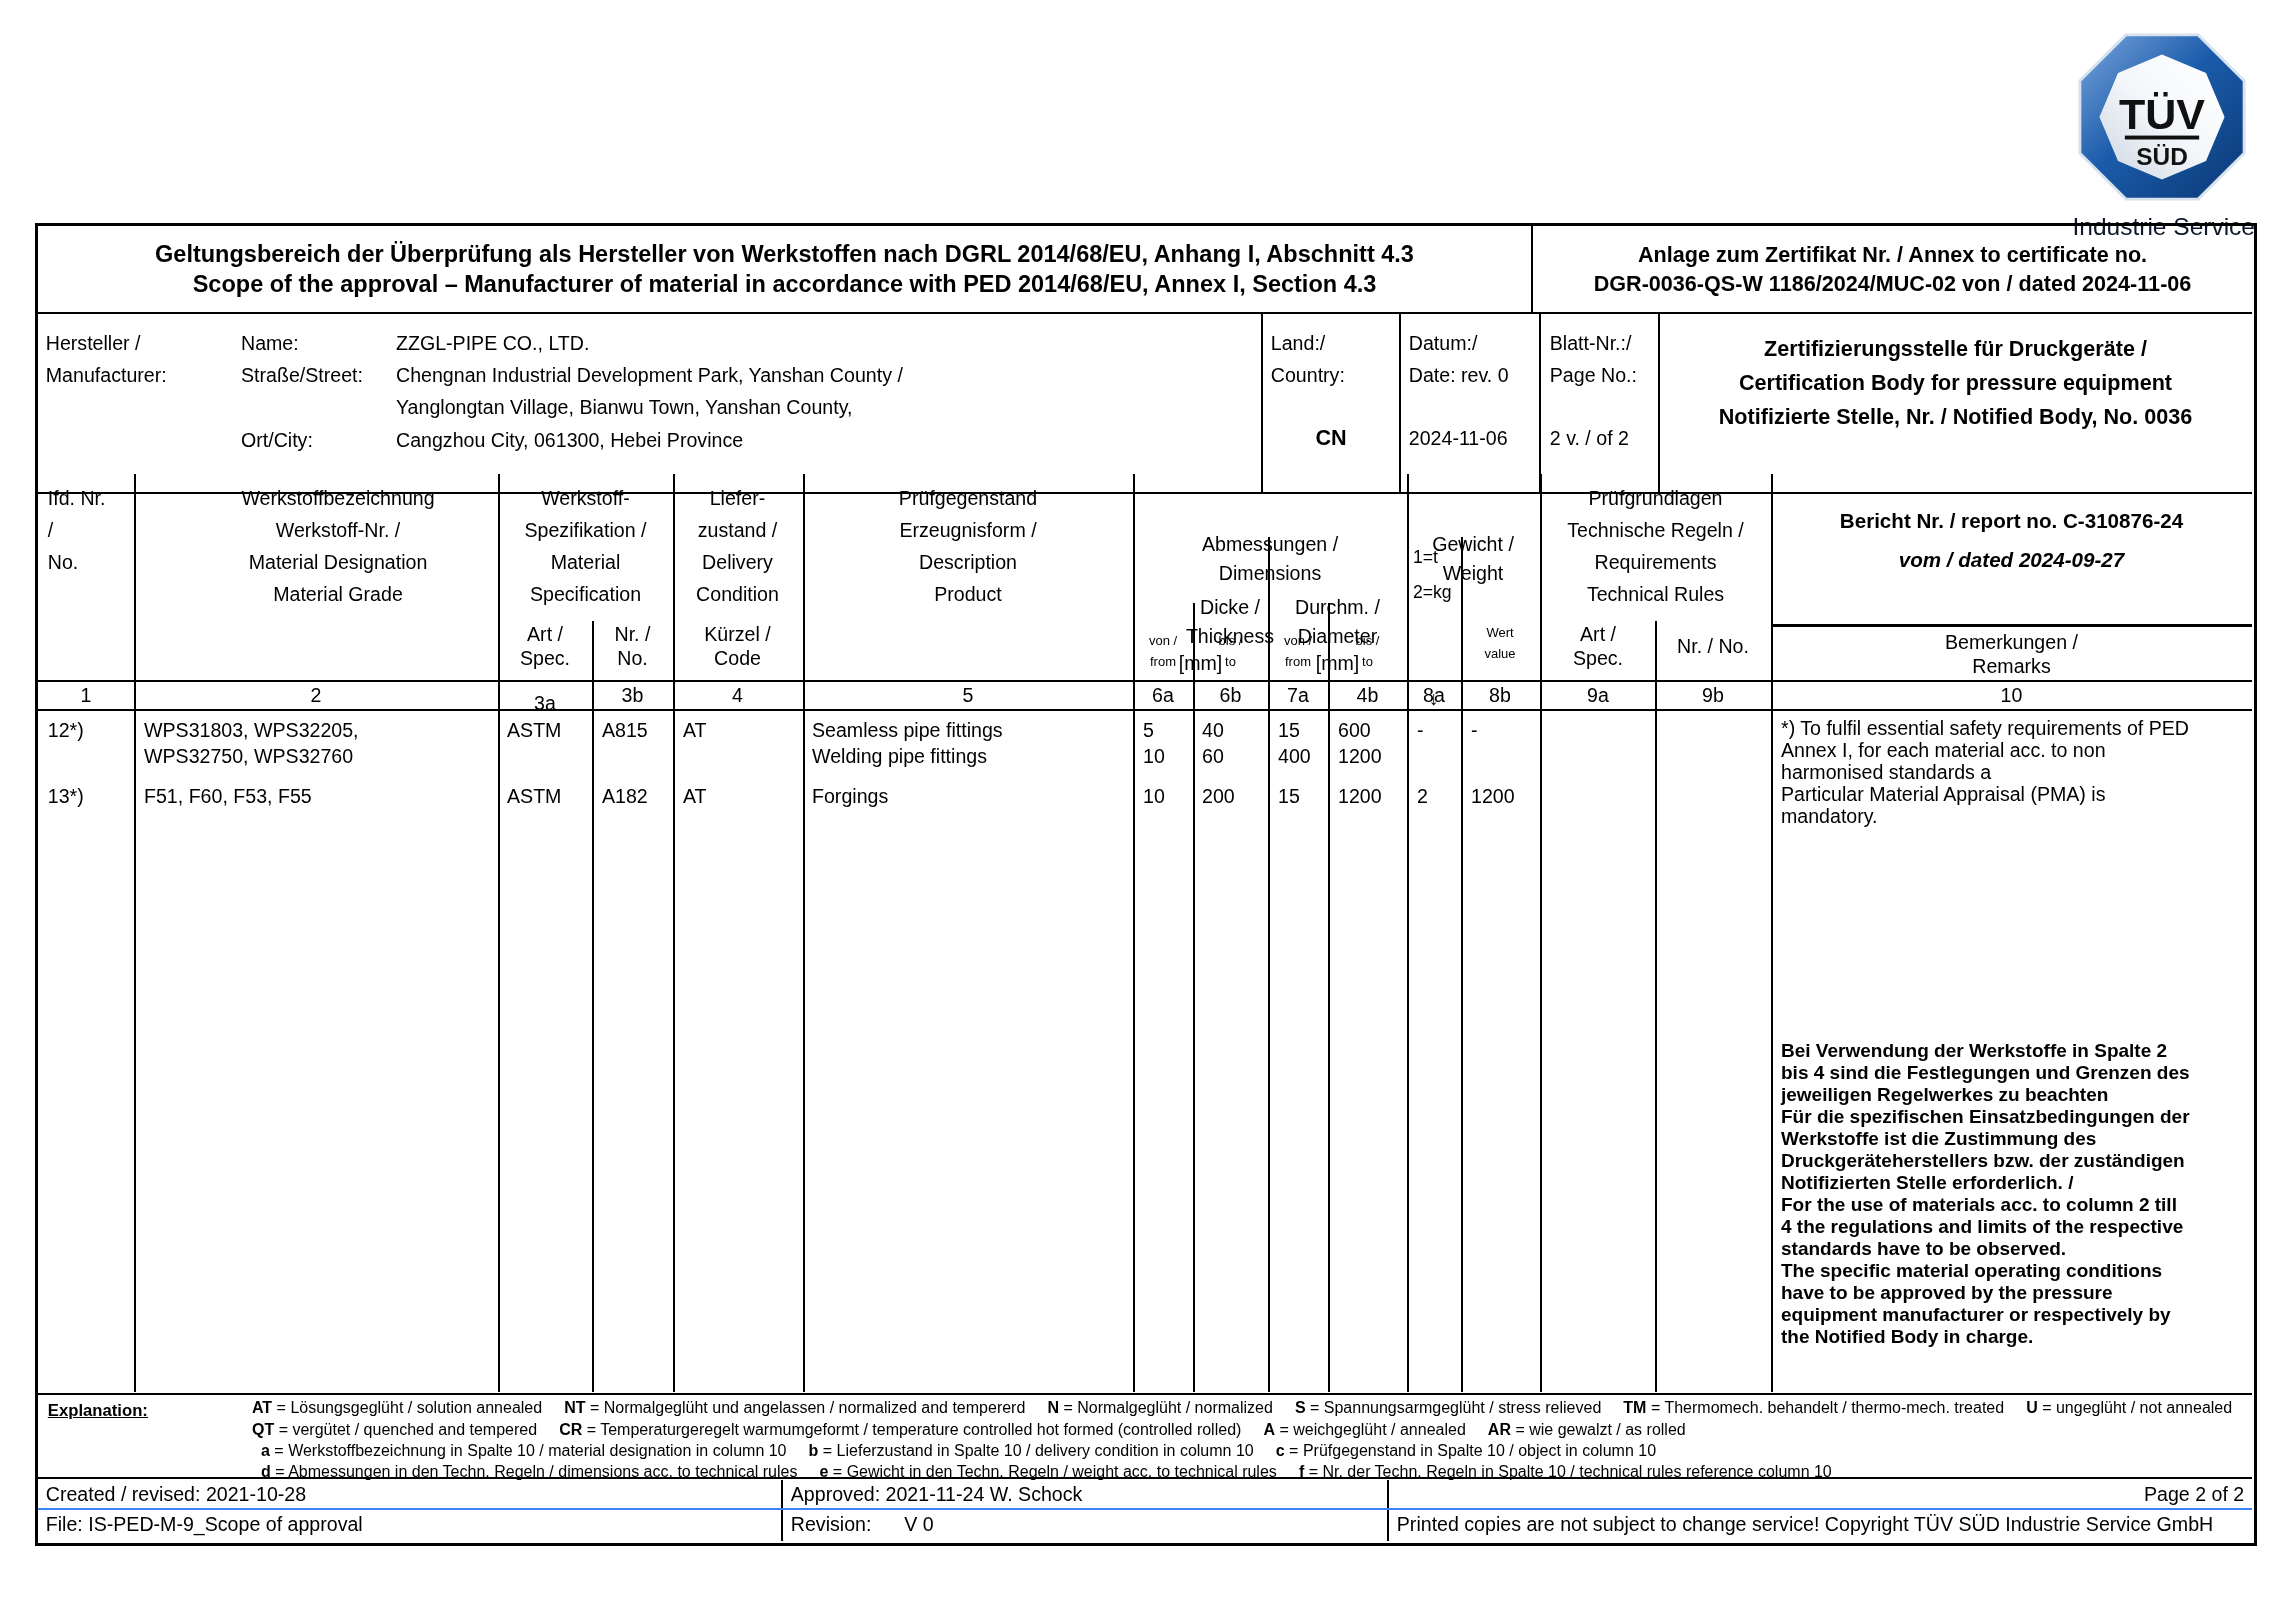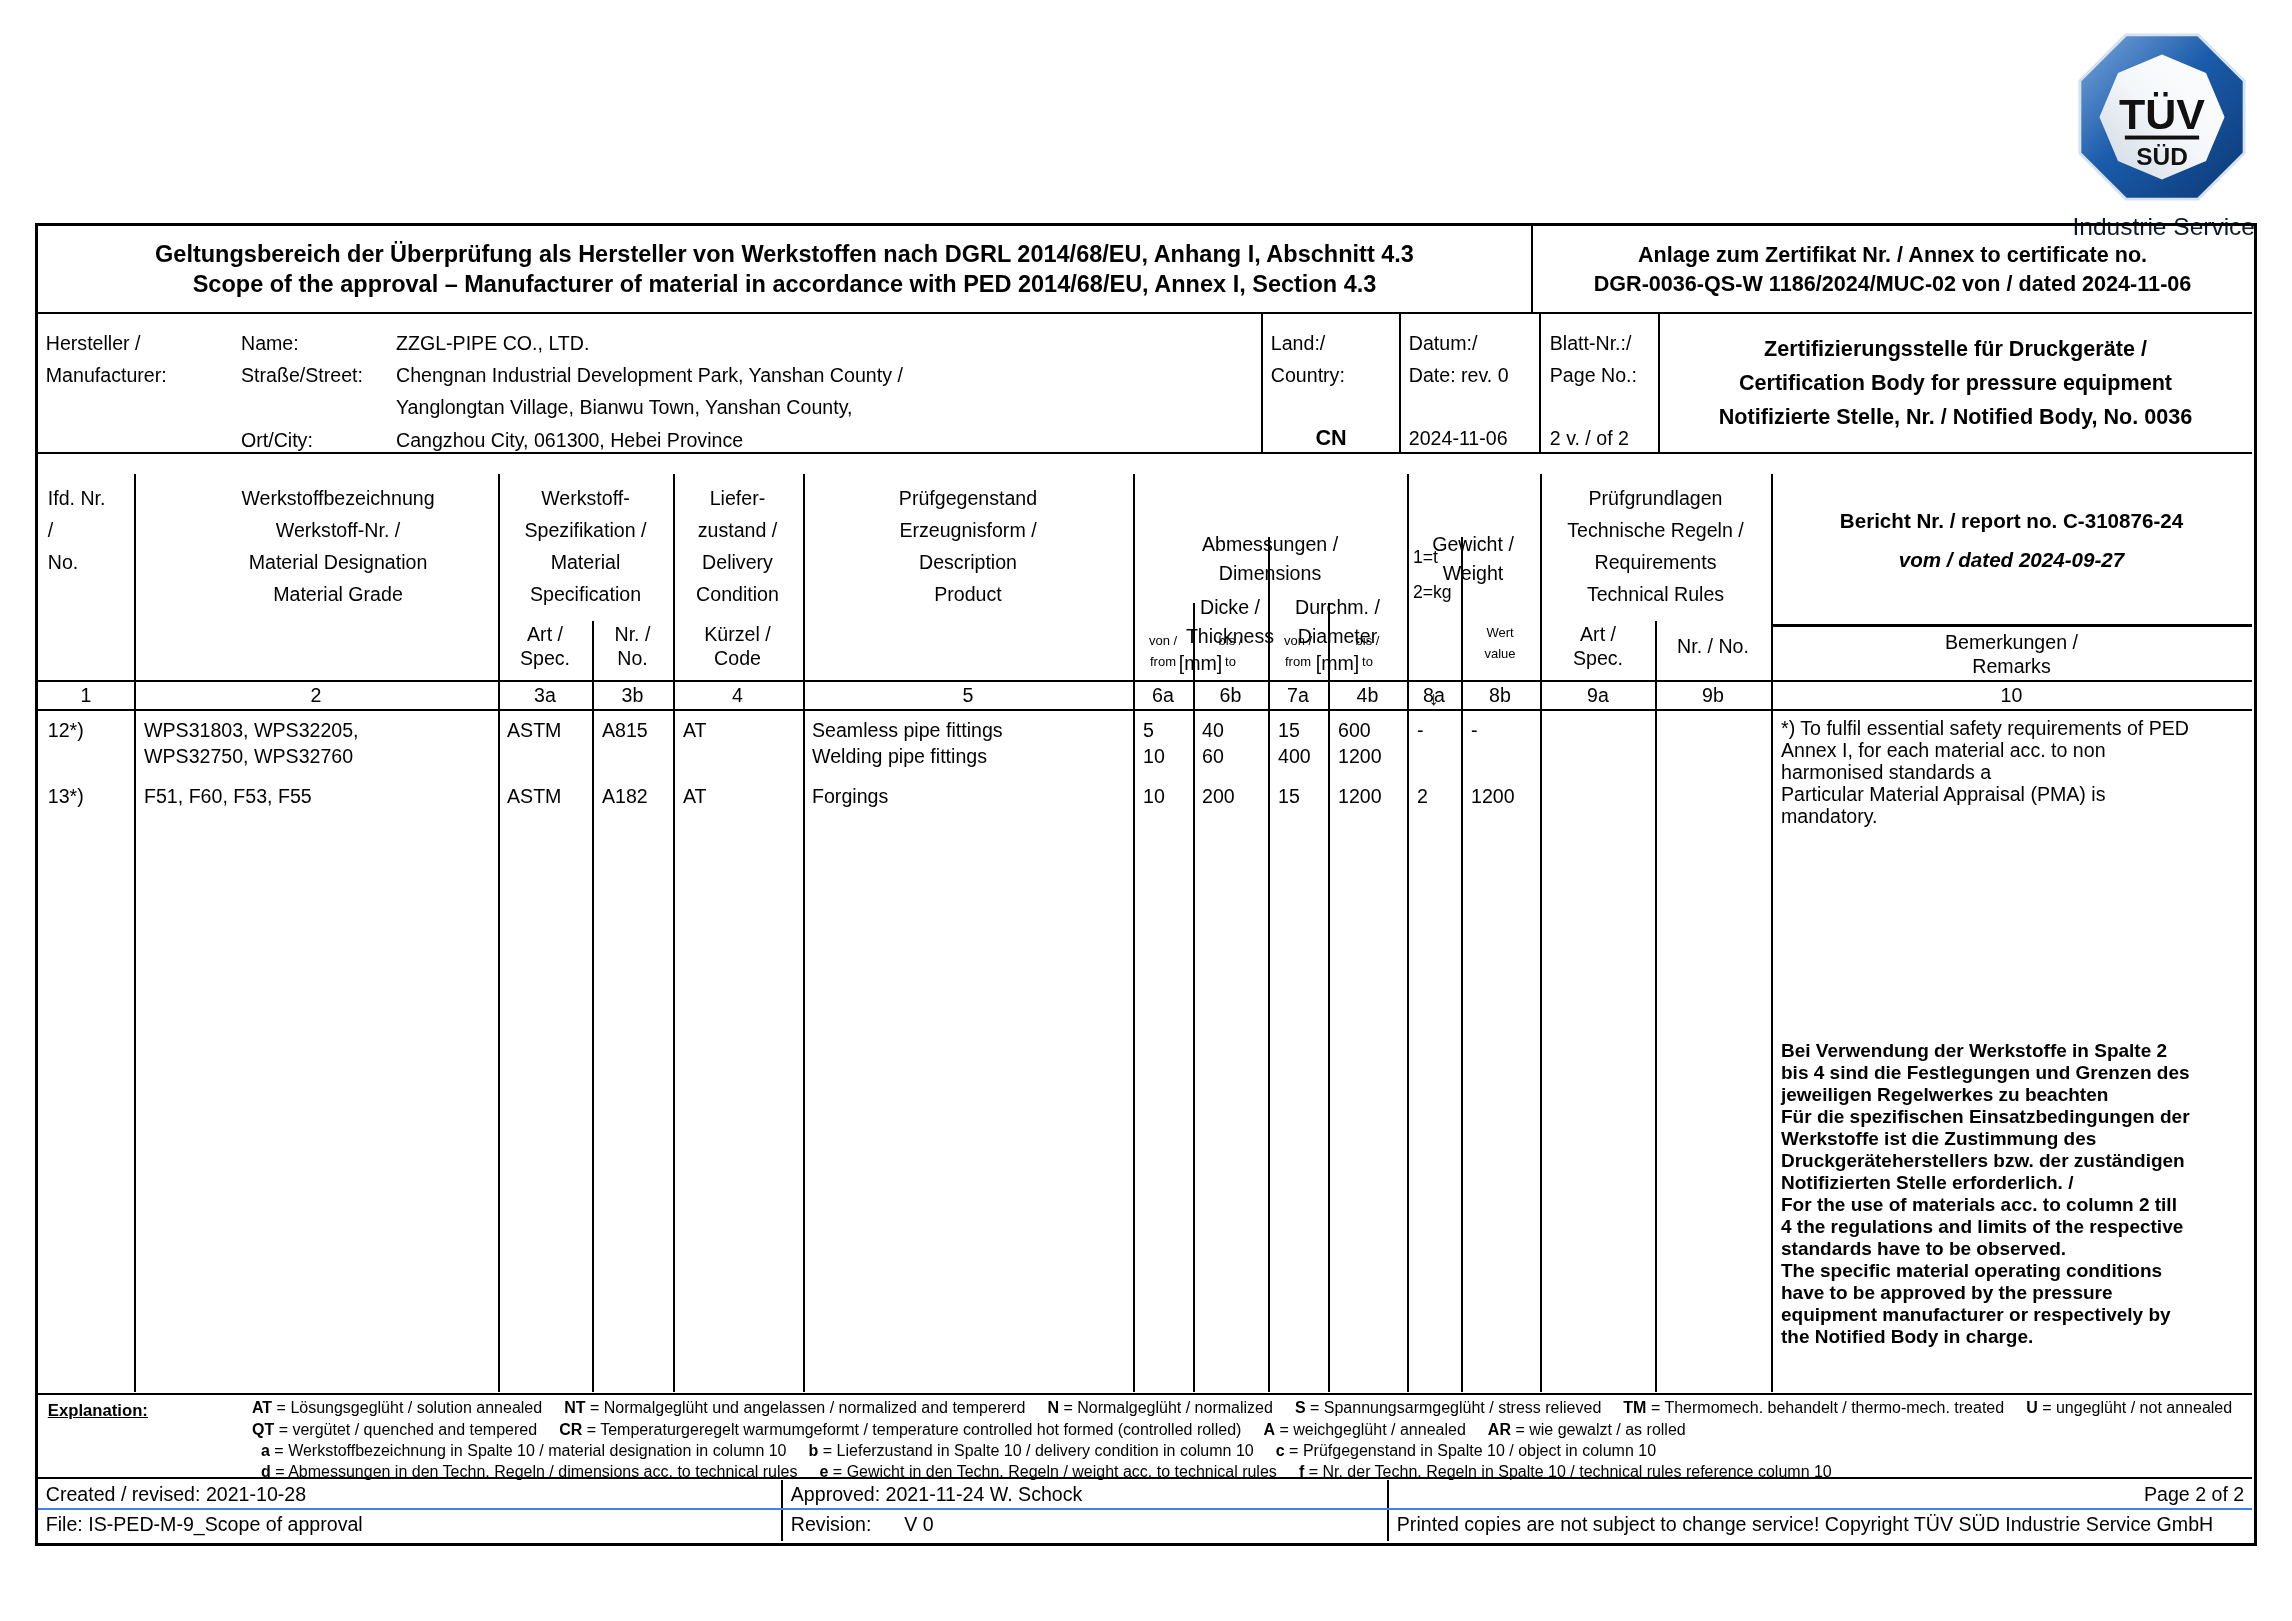--- a/index.html
+++ b/index.html
@@ -14,21 +14,21 @@
   .pre{white-space:pre-line;}
   .ctr{text-align:center;}
   .b{font-weight:bold;}
   
   .sec-header{top:0;height:88px;border-bottom:2px solid #000;display:flex;}
   .hdr-title{width:1493px;border-right:2px solid #000;display:flex;flex-direction:column;
              justify-content:center;align-items:center;font-size:23.5px;font-weight:bold;line-height:30px;}
   .hdr-annex{flex:1;display:flex;flex-direction:column;justify-content:center;align-items:center;
              font-size:21.6px;font-weight:bold;line-height:29px;}
   
-  .sec-mfr{top:88px;height:140px;border-bottom:2.9px solid #000;font-size:19.6px;}
+  .sec-mfr{top:88px;height:180px;border-bottom:2.9px solid #000;font-size:19.6px;}
   .mfr-cell{position:absolute;top:0;bottom:0;border-right:2px solid #000;box-sizing:border-box;}
   
   .sec-thead{top:248px;height:208px;border-bottom:2.9px solid #000;font-size:19.6px;}
   .th-lbl{position:absolute;line-height:32px;}
   .th-grp{position:absolute;line-height:29px;text-align:center;margin-top:48px;}
   .th-sm{position:absolute;font-size:13px;line-height:20.6px;text-align:center;}
   .th-sub{position:absolute;line-height:23.5px;text-align:center;}
   
   .sec-nums{top:456px;height:29px;border-bottom:2.9px solid #000;font-size:19.6px;}
   .num{position:absolute;top:2px;text-align:center;}
@@ -219,21 +219,21 @@
       <div class="vl" style="left:1155px;top:0;height:26.5px;"></div>
       <div class="vl" style="left:1230px;top:0;height:26.5px;"></div>
       <div class="vl" style="left:1290px;top:0;height:26.5px;"></div>
       <div class="vl" style="left:1369px;top:0;height:26.5px;"></div>
       <div class="vl" style="left:1423px;top:0;height:26.5px;"></div>
       <div class="vl" style="left:1502px;top:0;height:26.5px;"></div>
       <div class="vl" style="left:1617px;top:0;height:26.5px;"></div>
       <div class="vl" style="left:1733px;top:0;height:26.5px;"></div>
       <span class="num" style="left:0;width:96px;">1</span>
       <span class="num" style="left:96px;width:364px;">2</span>
-      <span class="num" style="left:460px;width:94px;">3a</span>
+      <span class="num" style="left:460px;width:94px;margin-top:8px;">3a</span>
       <span class="num" style="left:554px;width:81px;">3b</span>
       <span class="num" style="left:635px;width:129px;">4</span>
       <span class="num" style="left:765px;width:330px;">5</span>
       <span class="num" style="left:1095px;width:60px;">6a</span>
       <span class="num" style="left:1155px;width:75px;">6b</span>
       <span class="num" style="left:1230px;width:60px;">7a</span>
       <span class="num" style="left:1290px;width:79px;">4b</span>
       <span class="num" style="left:1369px;width:54px;">8a</span>
       <span class="num" style="left:1423px;width:78px;">8b</span>
       <span class="num" style="left:1502px;width:116px;">9a</span>

